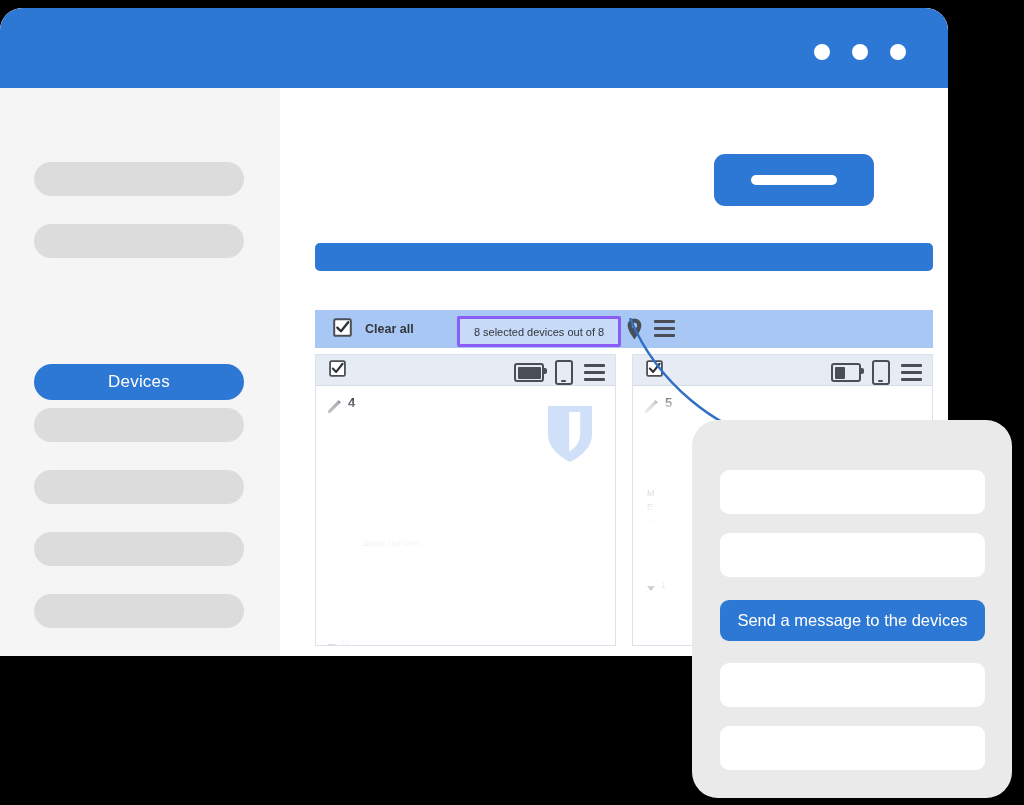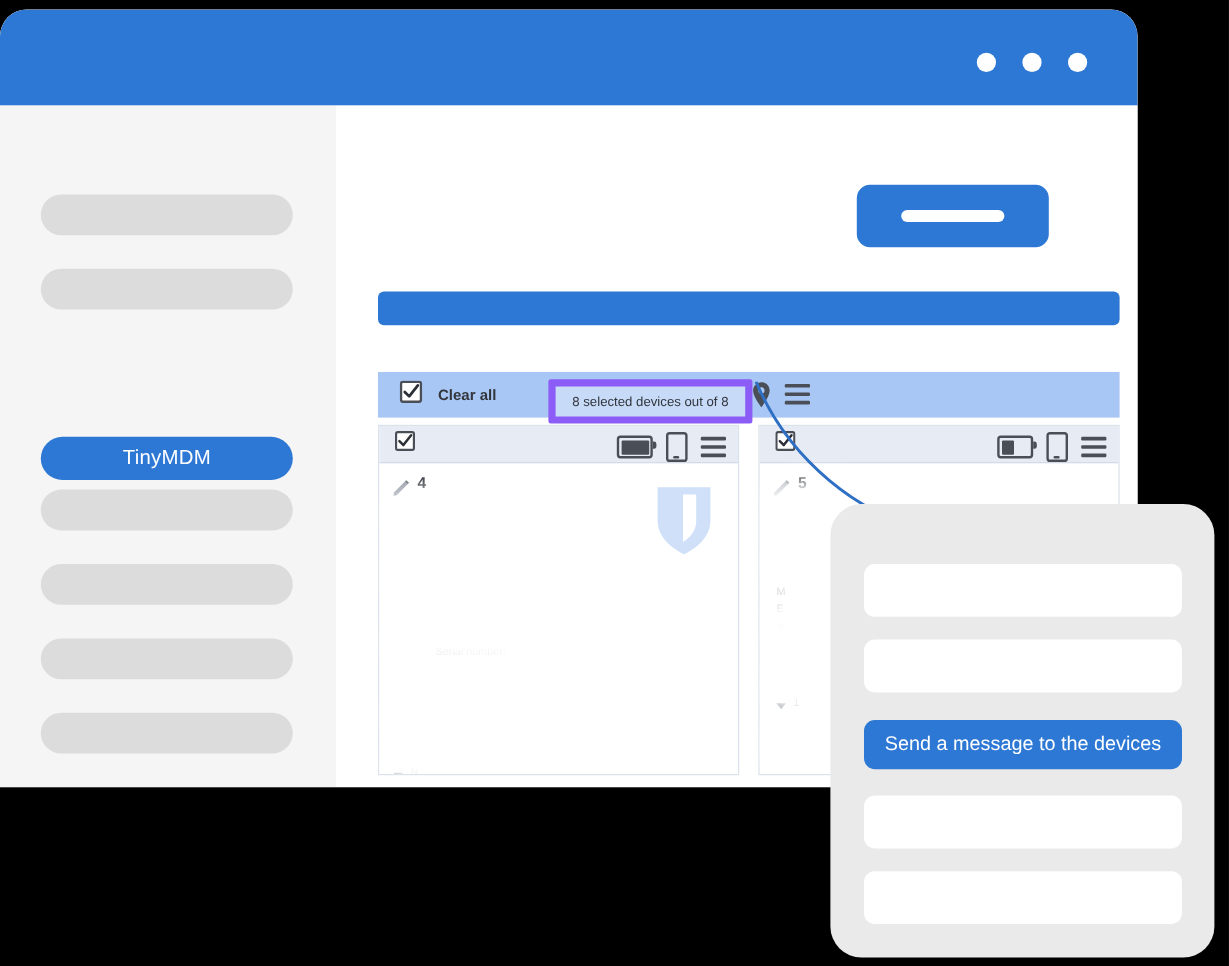--- a/index.html
+++ b/index.html
@@ -53,21 +53,21 @@
 
   
   #selection-bar{
     position:absolute;left:35px;top:222px;width:618px;height:38px;background:#a9c7f5;
     display:flex;align-items:center;
   }
   #clear-all-check{margin-left:18px;}
   #clear-all-label{margin-left:13px;font-size:12.5px;color:#32363c;font-weight:bold;text-align:center;}
   #selected-count{
     position:absolute;left:142px;top:6px;width:158px;height:25px;
-    border:6px solid #8b5cf6;background:#c7daf8;border-radius:2px;
+    border:3px solid #8b5cf6;background:#c7daf8;border-radius:2px;
     display:flex;align-items:center;justify-content:center;
     font-size:11px;color:#32363c;
   }
   #pin-icon-wrap{position:absolute;left:312px;top:8px;}
   #list-icon-wrap{position:absolute;left:339px;top:10px;}
 
   .hamburger{display:flex;flex-direction:column;gap:4px;}
   .hamburger i{display:block;width:21px;height:3px;background:#4a4f57;border-radius:1px;}
 
   
@@ -136,21 +136,21 @@
       <span class="dot"></span>
       <span class="dot"></span>
       <span class="dot"></span>
     </div>
   </div>
 
   <div id="sidebar">
     <div class="side-pill" id="side-pill-0"></div>
     <div class="side-pill" id="side-pill-1"></div>
     <div id="side-active">
-      <span>TinyMDM</span>
+      <span>Devices</span>
     </div>
     <div class="side-pill" id="side-pill-3"></div>
     <div class="side-pill" id="side-pill-4"></div>
     <div class="side-pill" id="side-pill-5"></div>
     <div class="side-pill" style="top:506px;"></div>
   </div>
 
   <div id="content">
 
     <div id="top-action-btn">

